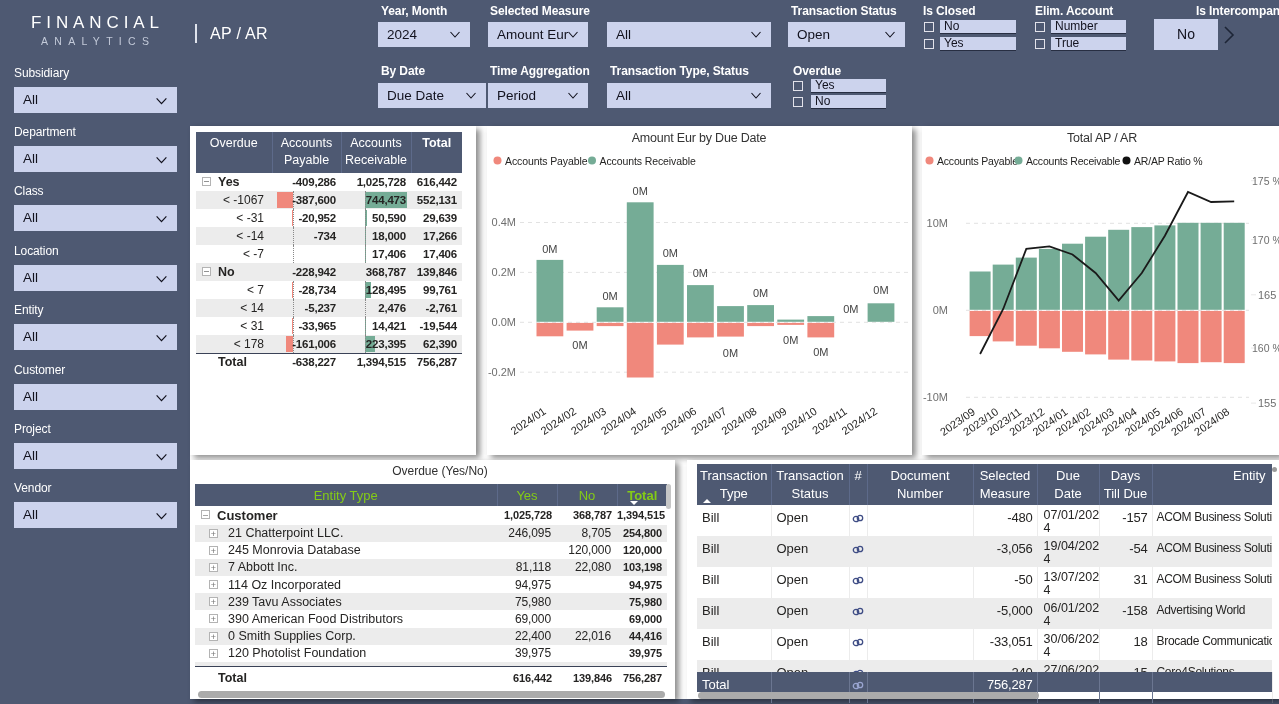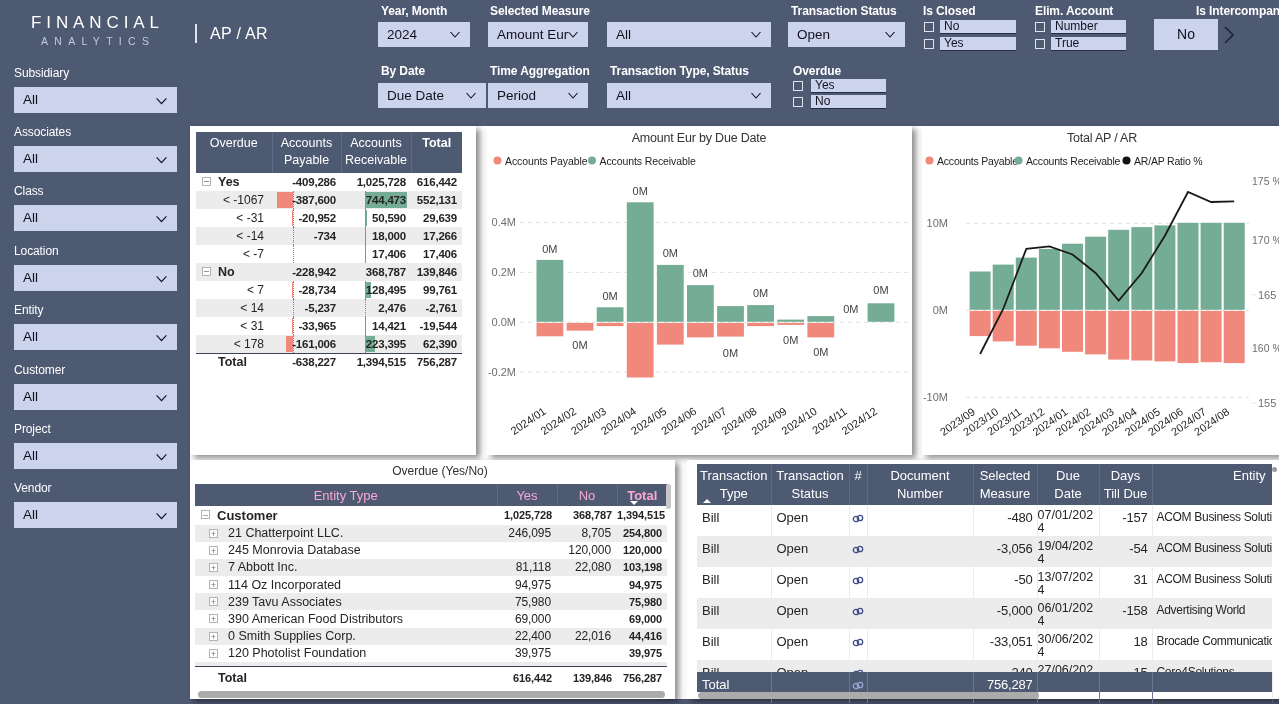--- a/index.html
+++ b/index.html
@@ -33,21 +33,21 @@
 #p4 .p{left:14px;top:4px}
 #p4 .num{font-size:11px;letter-spacing:-0.1px}
 #p4 .num2{text-align:right;padding-right:6px;color:#252423;position:relative;font-size:12px;letter-spacing:-0.1px;font-weight:400}
 #p5 .g{background:#ececec}
 #p5 .h5{font-weight:normal;font-size:13px;vertical-align:top;padding-top:3px;line-height:18px;border-right:1px solid #5d6a8a}
 #p5 td{vertical-align:top;padding-top:5px;border-right:1px solid rgba(180,180,180,0.25);height:30.8px}
 #p5 .c1{padding-left:5px}
 #p5 .c2{padding-left:5px}
 #p5 .lk{text-align:center;padding-top:7px}
 #p5 .nm{text-align:right;padding-right:4px;letter-spacing:-0.2px}
-#p5 .dt{line-height:13px;padding-top:4px;font-size:12.5px}
+#p5 .dt{padding-left:6px;line-height:13px;padding-top:4px;font-size:12.5px}
 #p5 .dy{text-align:right;padding-right:4px;letter-spacing:-0.2px}
 #p5 .en{padding-left:4px;font-size:12px;letter-spacing:-0.3px}
 </style></head><body>
 
 <div class="abs" style="left:31px;top:13px;color:#fff;font-size:17px;letter-spacing:4.9px;font-weight:400">FINANCIAL</div>
 <div class="abs" style="left:41px;top:35px;color:#c3cad9;font-size:10.5px;letter-spacing:6.3px">ANALYTICS</div>
 <div class="abs" style="left:195px;top:24px;width:2px;height:19px;background:#dfe3ec"></div>
 <div class="abs" style="left:210px;top:25px;color:#fff;font-size:16px;letter-spacing:0.3px">AP / AR</div>
 
 <div class="lbl" style="left:381px;top:4px;font-weight:bold">Year, Month</div>
@@ -97,21 +97,21 @@
 <div class="lbl" style="left:793px;top:64px;font-weight:bold">Overdue</div>
 <div class="cb" style="left:793px;top:81px"></div>
 <div class="cbi" style="left:811px;top:79px;width:75px;height:14px;line-height:13px">Yes</div>
 <div class="cb" style="left:793px;top:97px"></div>
 <div class="cbi" style="left:811px;top:95px;width:75px;height:14px;line-height:13px">No</div>
 
 <div class="lbl" style="left:14px;top:66px">Subsidiary</div>
 <div class="dd" style="left:14px;top:87px;width:163px;height:26px;line-height:26px">All<svg width="13" height="12" viewBox="0 0 12 11" style="top:8px">
       <path d="M1.5 3 L6 8 L10.5 3" fill="none" stroke="#12121e" stroke-width="1.1"></path>
     </svg></div>
-<div class="lbl" style="left:14px;top:125px">Associates</div>
+<div class="lbl" style="left:14px;top:125px">Department</div>
 <div class="dd" style="left:14px;top:146px;width:163px;height:26px;line-height:26px">All<svg width="13" height="12" viewBox="0 0 12 11" style="top:8px">
       <path d="M1.5 3 L6 8 L10.5 3" fill="none" stroke="#12121e" stroke-width="1.1"></path>
     </svg></div>
 <div class="lbl" style="left:14px;top:184px">Class</div>
 <div class="dd" style="left:14px;top:205px;width:163px;height:26px;line-height:26px">All<svg width="13" height="12" viewBox="0 0 12 11" style="top:8px">
       <path d="M1.5 3 L6 8 L10.5 3" fill="none" stroke="#12121e" stroke-width="1.1"></path>
     </svg></div>
 <div class="lbl" style="left:14px;top:244px">Location</div>
 <div class="dd" style="left:14px;top:265px;width:163px;height:26px;line-height:26px">All<svg width="13" height="12" viewBox="0 0 12 11" style="top:8px">
       <path d="M1.5 3 L6 8 L10.5 3" fill="none" stroke="#12121e" stroke-width="1.1"></path>
@@ -345,21 +345,21 @@
 <div style="position:absolute;top:4px;left:14px;width:472px;text-align:center;font-size:12px;color:#303030">Overdue (Yes/No)</div>
 <div style="position:absolute;left:5px;top:24px;width:472px;height:206px;overflow:hidden">
 <table style="width:472px;font-size:12.5px">
 <colgroup>
           <col style="width:302px">
           <col style="width:60px">
           <col style="width:60px">
           <col style="width:50px">
         </colgroup>
 <tbody>
-          <tr style="background:#4e5972;color:#f9a8d4;height:22px">
+          <tr style="background:#4e5972;color:#84cc16;height:22px">
   <th style="font-size:13px;font-weight:normal;border-right:1px solid #5d6a8a">Entity Type</th>
   <th style="font-size:13px;font-weight:normal;border-right:1px solid #5d6a8a">Yes</th>
   <th style="font-size:13px;font-weight:normal;border-right:1px solid #5d6a8a">No</th>
   <th style="font-size:13px;font-weight:bold;position:relative">Total<i style="position:absolute;left:12px;bottom:1px;width:0;height:0;border-left:4px solid transparent;border-right:4px solid transparent;border-top:4px solid #fff"></i></th>
 </tr>
 <tr style="height:18.5px">
             <td class="elbl" style="font-weight:bold;padding-left:22px;font-size:13px"><span class="tg m">–</span>Customer</td>
             <td class="num">1,025,728</td>
             <td class="num">368,787</td>
             <td class="num">1,394,515</td>

